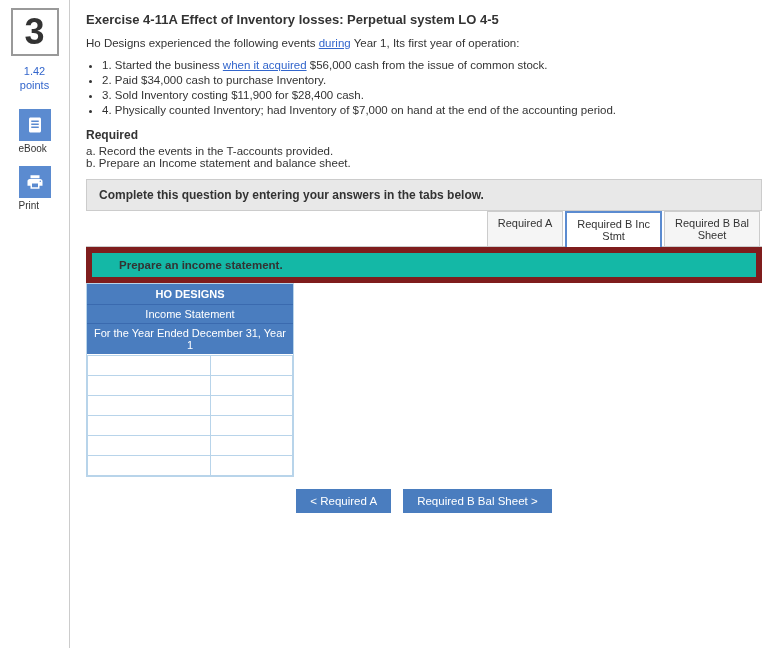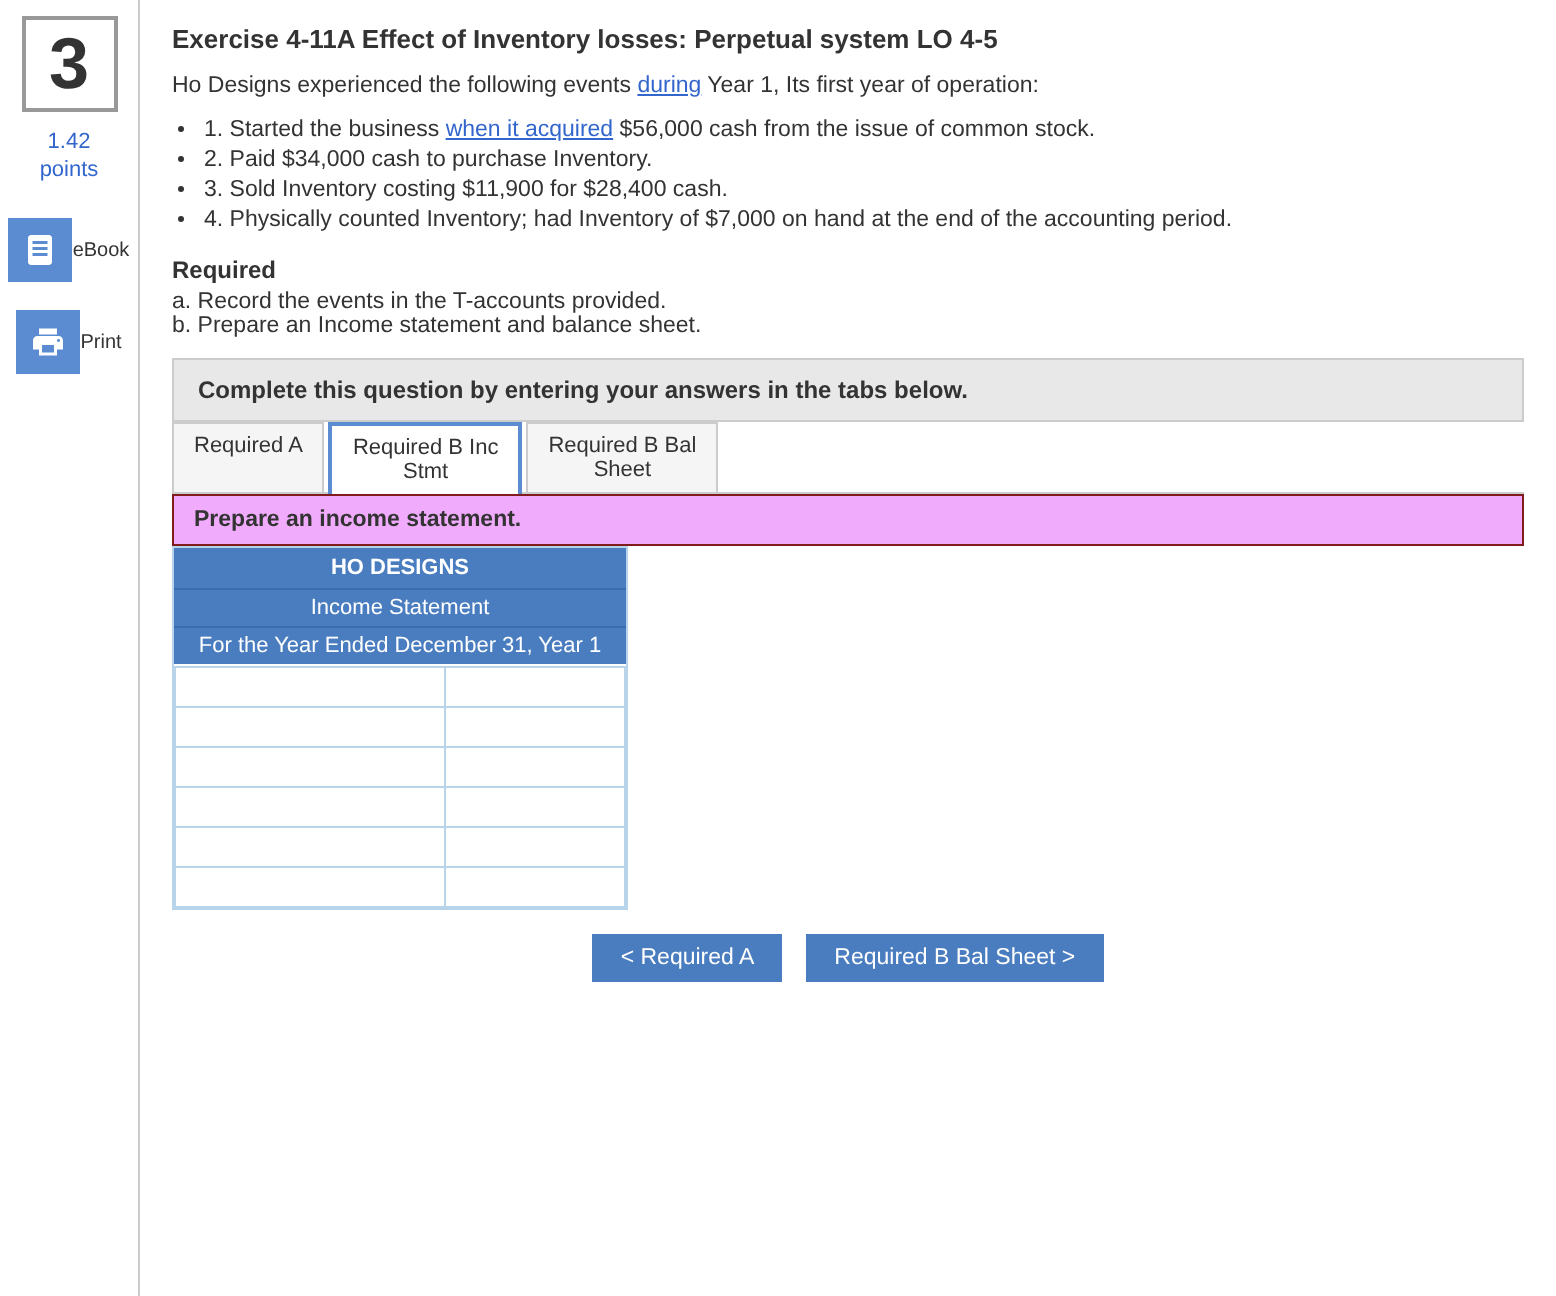--- a/index.html
+++ b/index.html
@@ -41,22 +41,22 @@
     }
     .points-label {
       font-size: 11px;
       color: #3366cc;
       text-align: center;
       line-height: 1.3;
       margin-bottom: 16px;
     }
     .sidebar-icon {
       display: flex;
-      flex-direction: row;
-      align-items: center;
+      flex-direction: column;
+      align-items: flex-start;
       margin-bottom: 12px;
       cursor: pointer;
     }
     .sidebar-icon .icon-box {
       width: 32px;
       height: 32px;
       background: #5b8bd0;
       display: flex;
       align-items: center;
       justify-content: center;
@@ -131,20 +131,21 @@
       font-weight: bold;
       color: #333;
       margin-bottom: 0;
     }
 
     
     .tabs-container {
       display: flex;
       border-bottom: 1px solid #ccc;
       margin-bottom: 0;
+      justify-content: flex-end;
     }
     .tab {
       padding: 5px 10px;
       font-size: 11px;
       border: 1px solid #ccc;
       border-bottom: none;
       cursor: pointer;
       background: #f5f5f5;
       color: #333;
       margin-right: 2px;
@@ -156,34 +157,34 @@
       border-bottom: 1px solid #fff;
       margin-bottom: -1px;
       font-weight: normal;
       border: 2px solid #5b8bd0;
       border-bottom: none;
       color: #333;
     }
 
     
     .prepare-label {
-      background: #f0abfc;
-      padding: 6px 10px;
-      font-size: 11.5px;
-      font-weight: bold;
-      color: #333;
-      border: 1px solid #7f1d1d;
+      background: #14b8a6;
+      padding: 6px 27px;
+      font-size: 11.5px;
+      font-weight: bold;
+      color: #333;
+      border: 6px solid #7f1d1d;
       margin-bottom: 0;
     }
 
     
     .table-wrapper {
       border: 1px solid #b8d4ea;
       margin-bottom: 12px;
-      width: 228px;
+      width: 208px;
     }
     .table-header-row {
       background: #4a7dbf;
       color: white;
       text-align: center;
       padding: 4px 6px;
       font-size: 11px;
       font-weight: bold;
       border-bottom: 1px solid #3a6aaf;
     }

